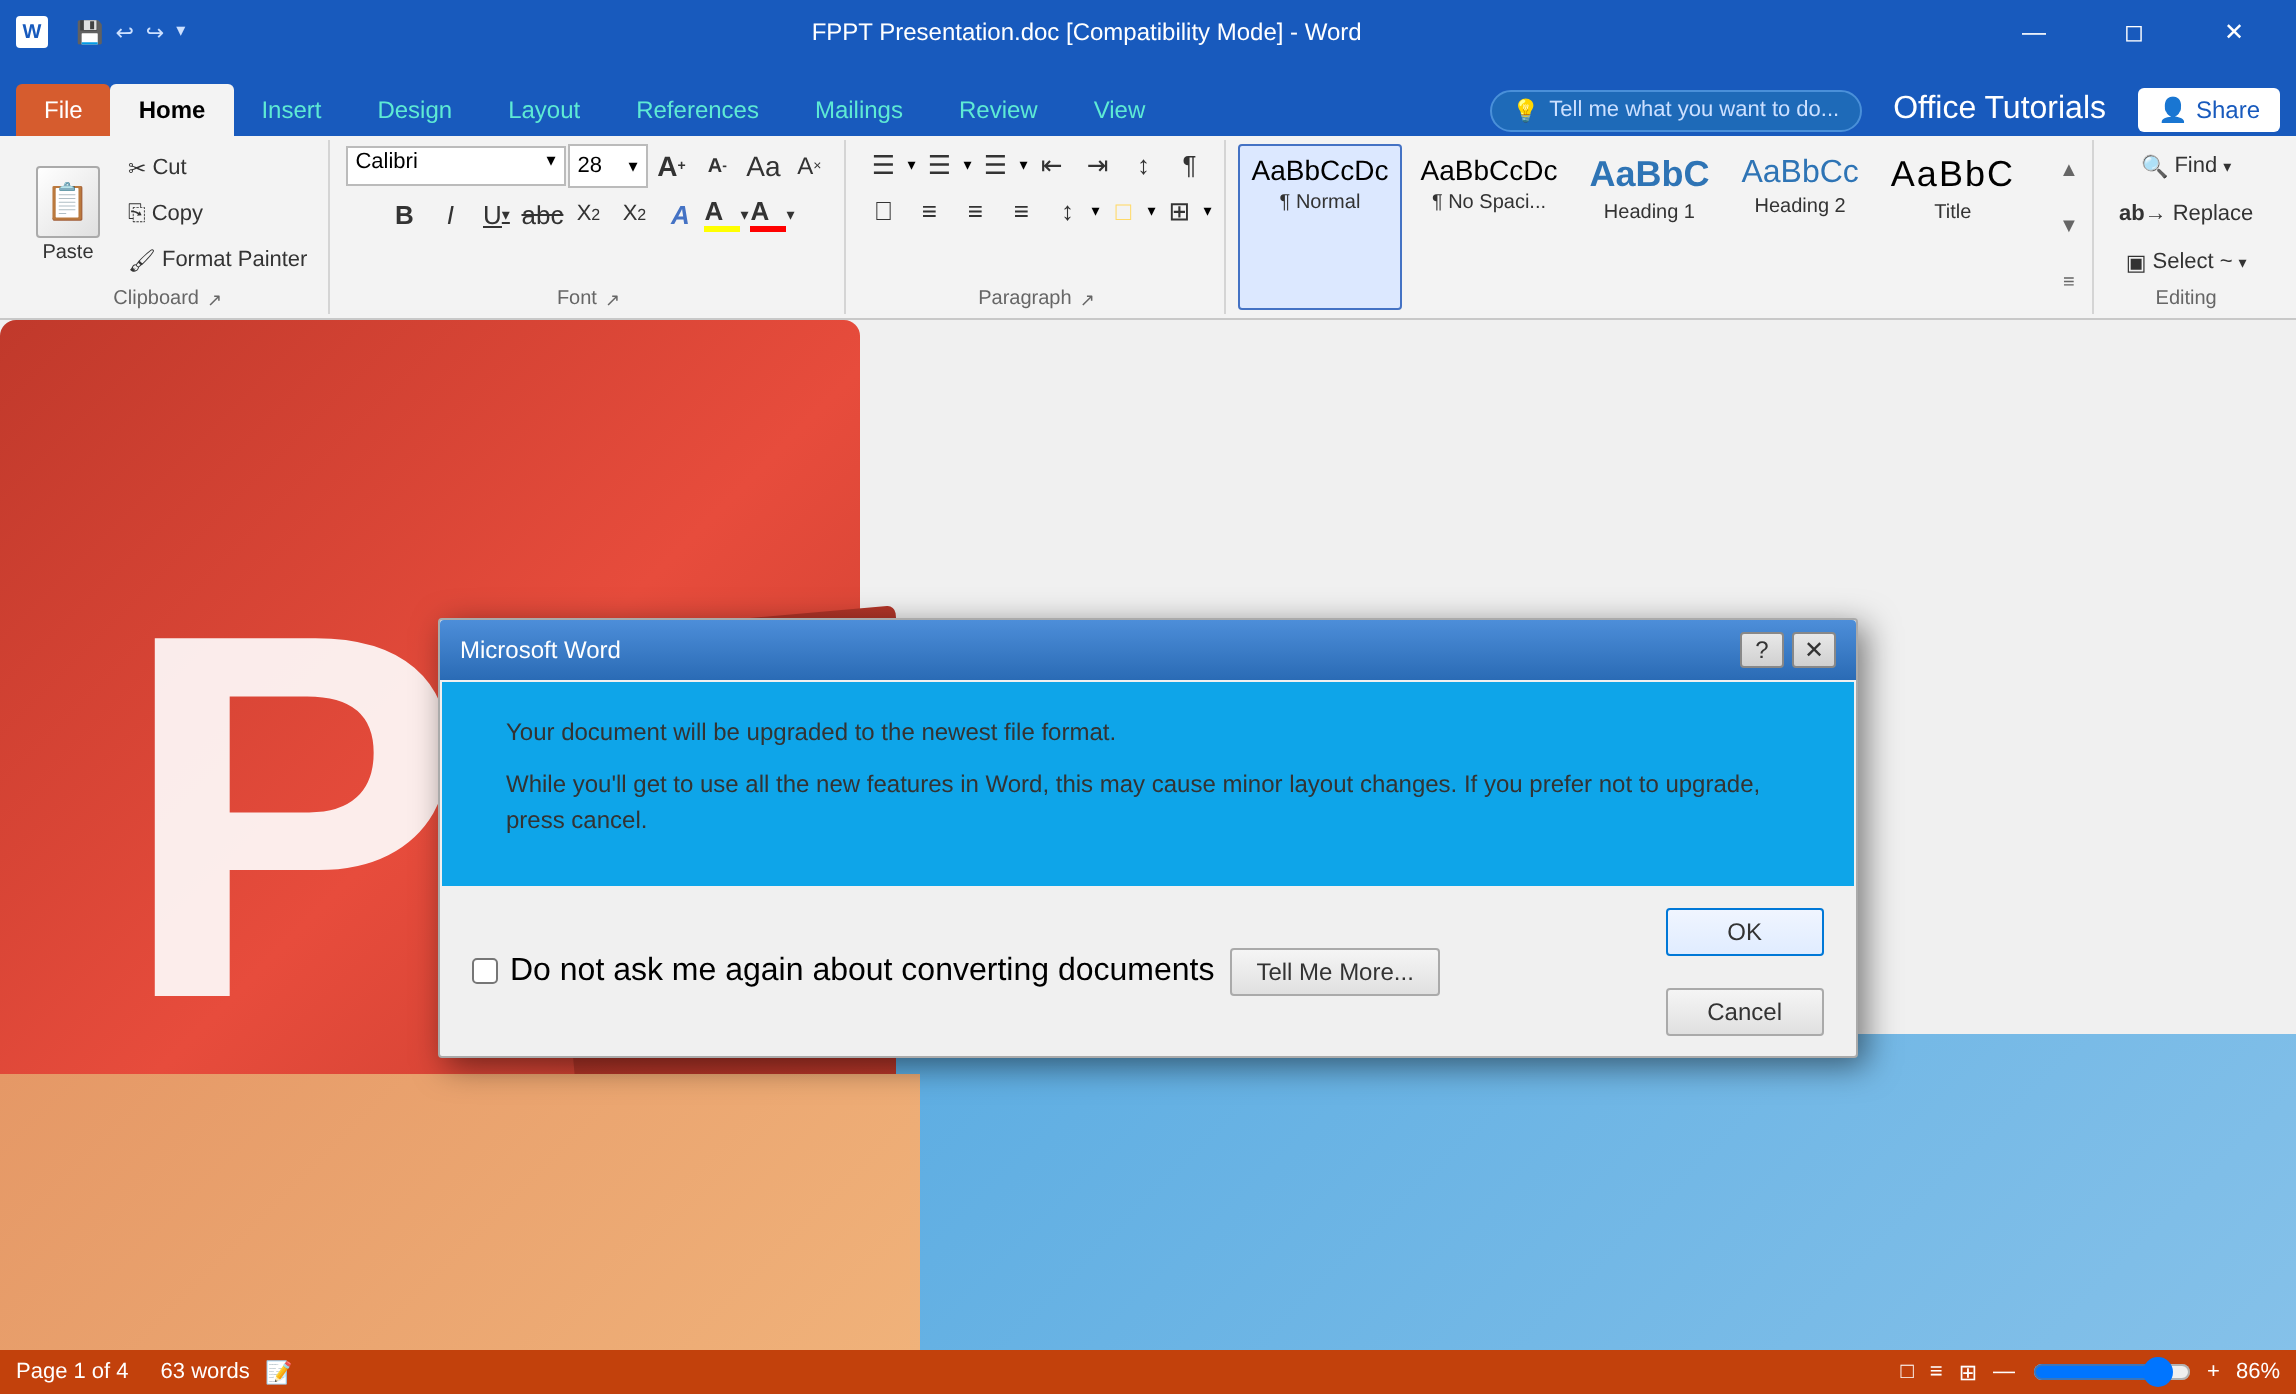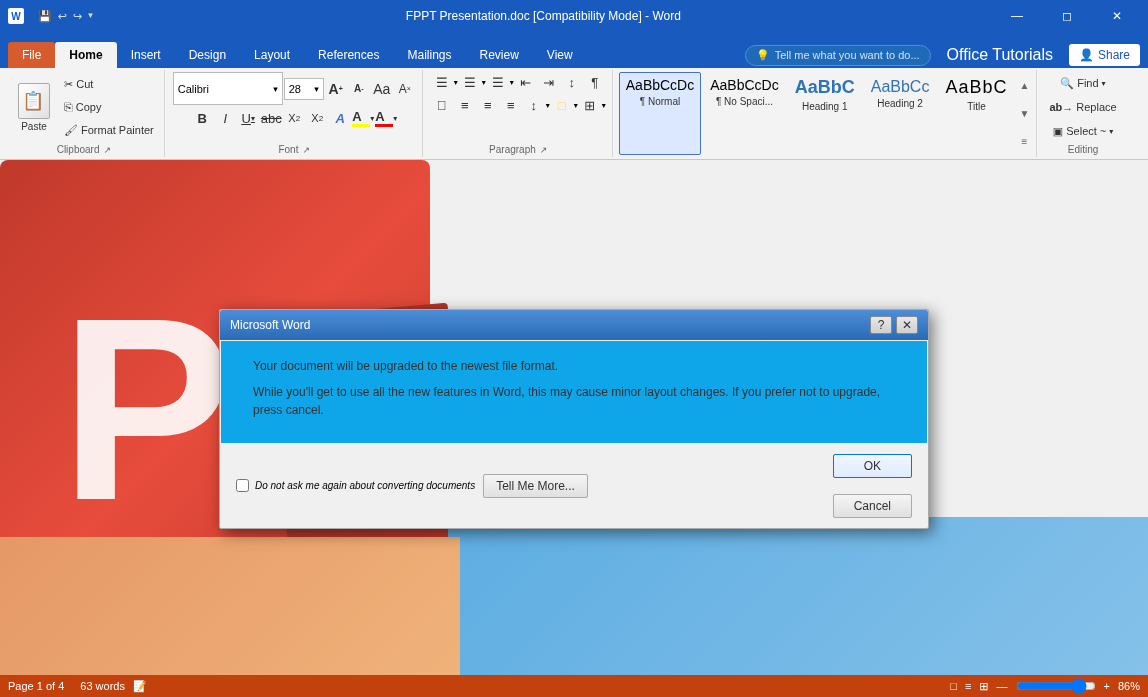--- a/index.html
+++ b/index.html
@@ -29,21 +29,21 @@
     
     .tab-bar {
       background: #185abd;
       display: flex;
       align-items: flex-end;
       padding: 0 8px;
       height: 36px;
     }
     .tab-item {
       padding: 6px 14px;
-      color: #ffffff;
+      color: #5eead4;
       cursor: pointer;
       font-size: 12px;
       border-radius: 3px 3px 0 0;
     }
     .tab-item.active { background: #f3f3f3; color: #000; font-weight: bold; }
     .tab-right { margin-left: auto; display: flex; align-items: center; gap: 8px; color: white; font-size: 12px; }
     .tell-me-box {
       background: #1e6ab8;
       border: 1px solid #4a90d9;
       border-radius: 12px;
@@ -140,27 +140,26 @@
       font-size: 11px;
       color: #333;
       gap: 3px;
       min-width: 28px;
       height: 22px;
     }
 
     
     .font-selector {
       display: flex;
-      align-items: center;
       border: 1px solid #bbb;
       background: white;
       padding: 1px 4px;
       font-size: 11px;
       cursor: pointer;
-      height: 33px;
+      height: 20px;
       min-width: 110px;
     }
     .font-size-selector {
       display: flex;
       align-items: center;
       border: 1px solid #bbb;
       background: white;
       padding: 1px 4px;
       font-size: 11px;
       cursor: pointer;
@@ -524,21 +523,21 @@
           <div class="align-btn">⊞</div>
           <span style="font-size:8px;">▾</span>
         </div>
       </div>
       <div class="ribbon-group-label">
         <span>Paragraph</span>
         <span class="section-expand">↗</span>
       </div>
     </div>
 
-    <div class="ribbon-group" style="flex-direction:row; align-items:stretch; padding:2px 4px; gap:2px;">
+    <div class="ribbon-group" style="flex-direction:row; align-items:stretch; padding:2px 4px; gap:12px;">
       <div class="styles-gallery">
 
         <div class="style-item" style="background:#dce8ff; border-color:#4472c4;">
           <div class="style-preview" style="font-size:14px; color:#000;">AaBbCcDc</div>
           <div class="style-label">¶ Normal</div>
         </div>
 
         <div class="style-item">
           <div class="style-preview" style="font-size:14px; color:#000;">AaBbCcDc</div>
           <div class="style-label">¶ No Spaci...</div>
@@ -617,21 +616,21 @@
       </div>
 
       <div class="dialog-content">
         <p class="dialog-text">Your document will be upgraded to the newest file format.</p>
         <p class="dialog-text">While you'll get to use all the new features in Word, this may cause minor layout changes. If you prefer not to upgrade, press cancel.</p>
       </div>
 
       <div class="dialog-footer">
         <div class="checkbox-area">
           <input type="checkbox" id="dontask" style="">
-          <label for="dontask" style="font-size:10px; cursor:pointer;font-style:italic;">Do not ask me again about converting documents</label>
+          <label for="dontask" style="font-size:16px; cursor:pointer;">Do not ask me again about converting documents</label>
         </div>
         <button class="dialog-tell-btn">Tell Me More...</button>
         <div class="dialog-footer-right">
           <button class="dialog-ok-btn">OK</button>
           <button class="dialog-cancel-btn">Cancel</button>
         </div>
       </div>
     </div>
   </div>
 </div>

